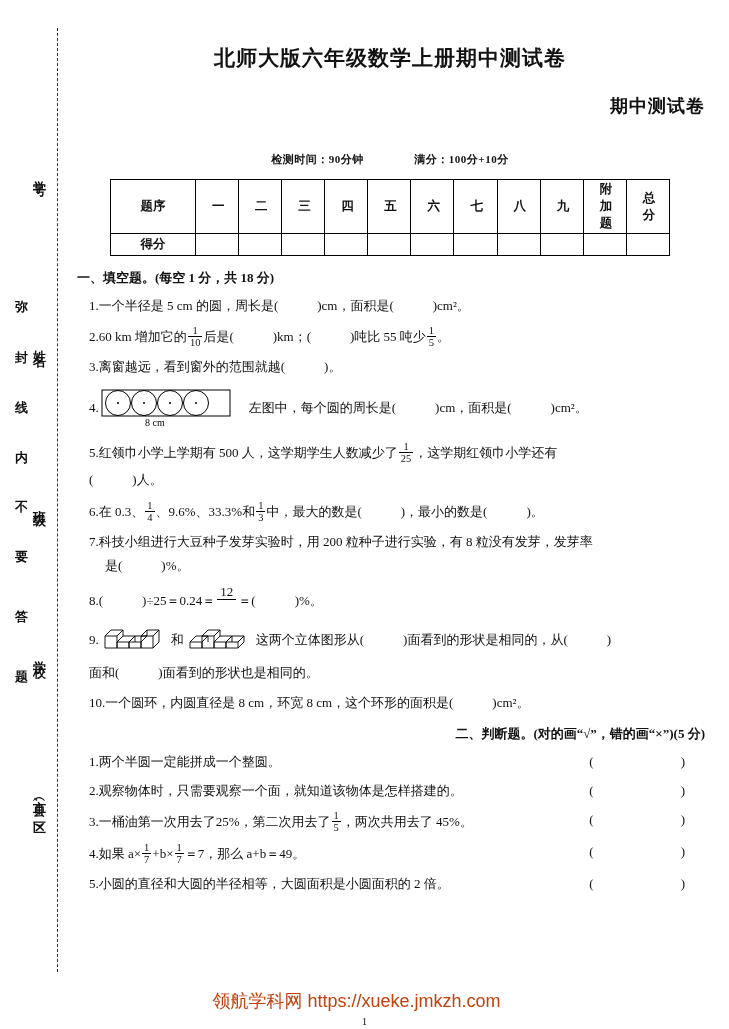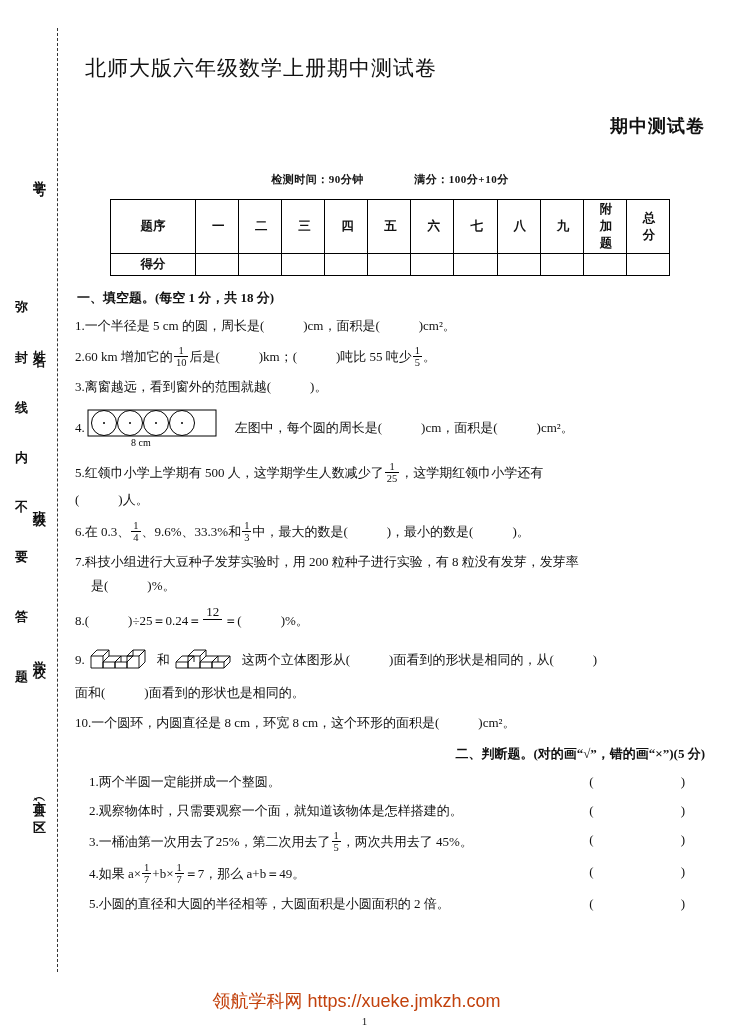--- a/index.html
+++ b/index.html
@@ -46,24 +46,24 @@
     height: 944px;
     border-left: 1px dashed #333;
   }
   .content {
     position: absolute;
     left: 75px;
     top: 0;
     width: 630px;
   }
   h1.title {
-    text-align: left;
+    text-align: center;
     font-size: 21px;
-    font-weight: normal;
-    margin: 10px;
+    font-weight: bold;
+    margin: 0;
     padding-top: 44px;
     letter-spacing: 1px;
     font-family: "Liberation Serif", serif;
   }
   h2.subtitle {
     text-align: right;
     font-size: 18px;
     font-weight: bold;
     margin: 0;
     padding-top: 22px;
@@ -99,20 +99,21 @@
   }
   .sec-head {
     font-size: 13px;
     font-weight: bold;
     margin-top: 13px;
     margin-left: 2px;
   }
   .q {
     font-size: 13px;
     margin-top: 9px;
+    margin-left: 14px;
     line-height: 1.55;
   }
   .frac {
     display: inline-block;
     vertical-align: -0.45em;
     text-align: center;
     font-size: 10.5px;
     line-height: 1.05;
     margin: 0 1px;
   }

